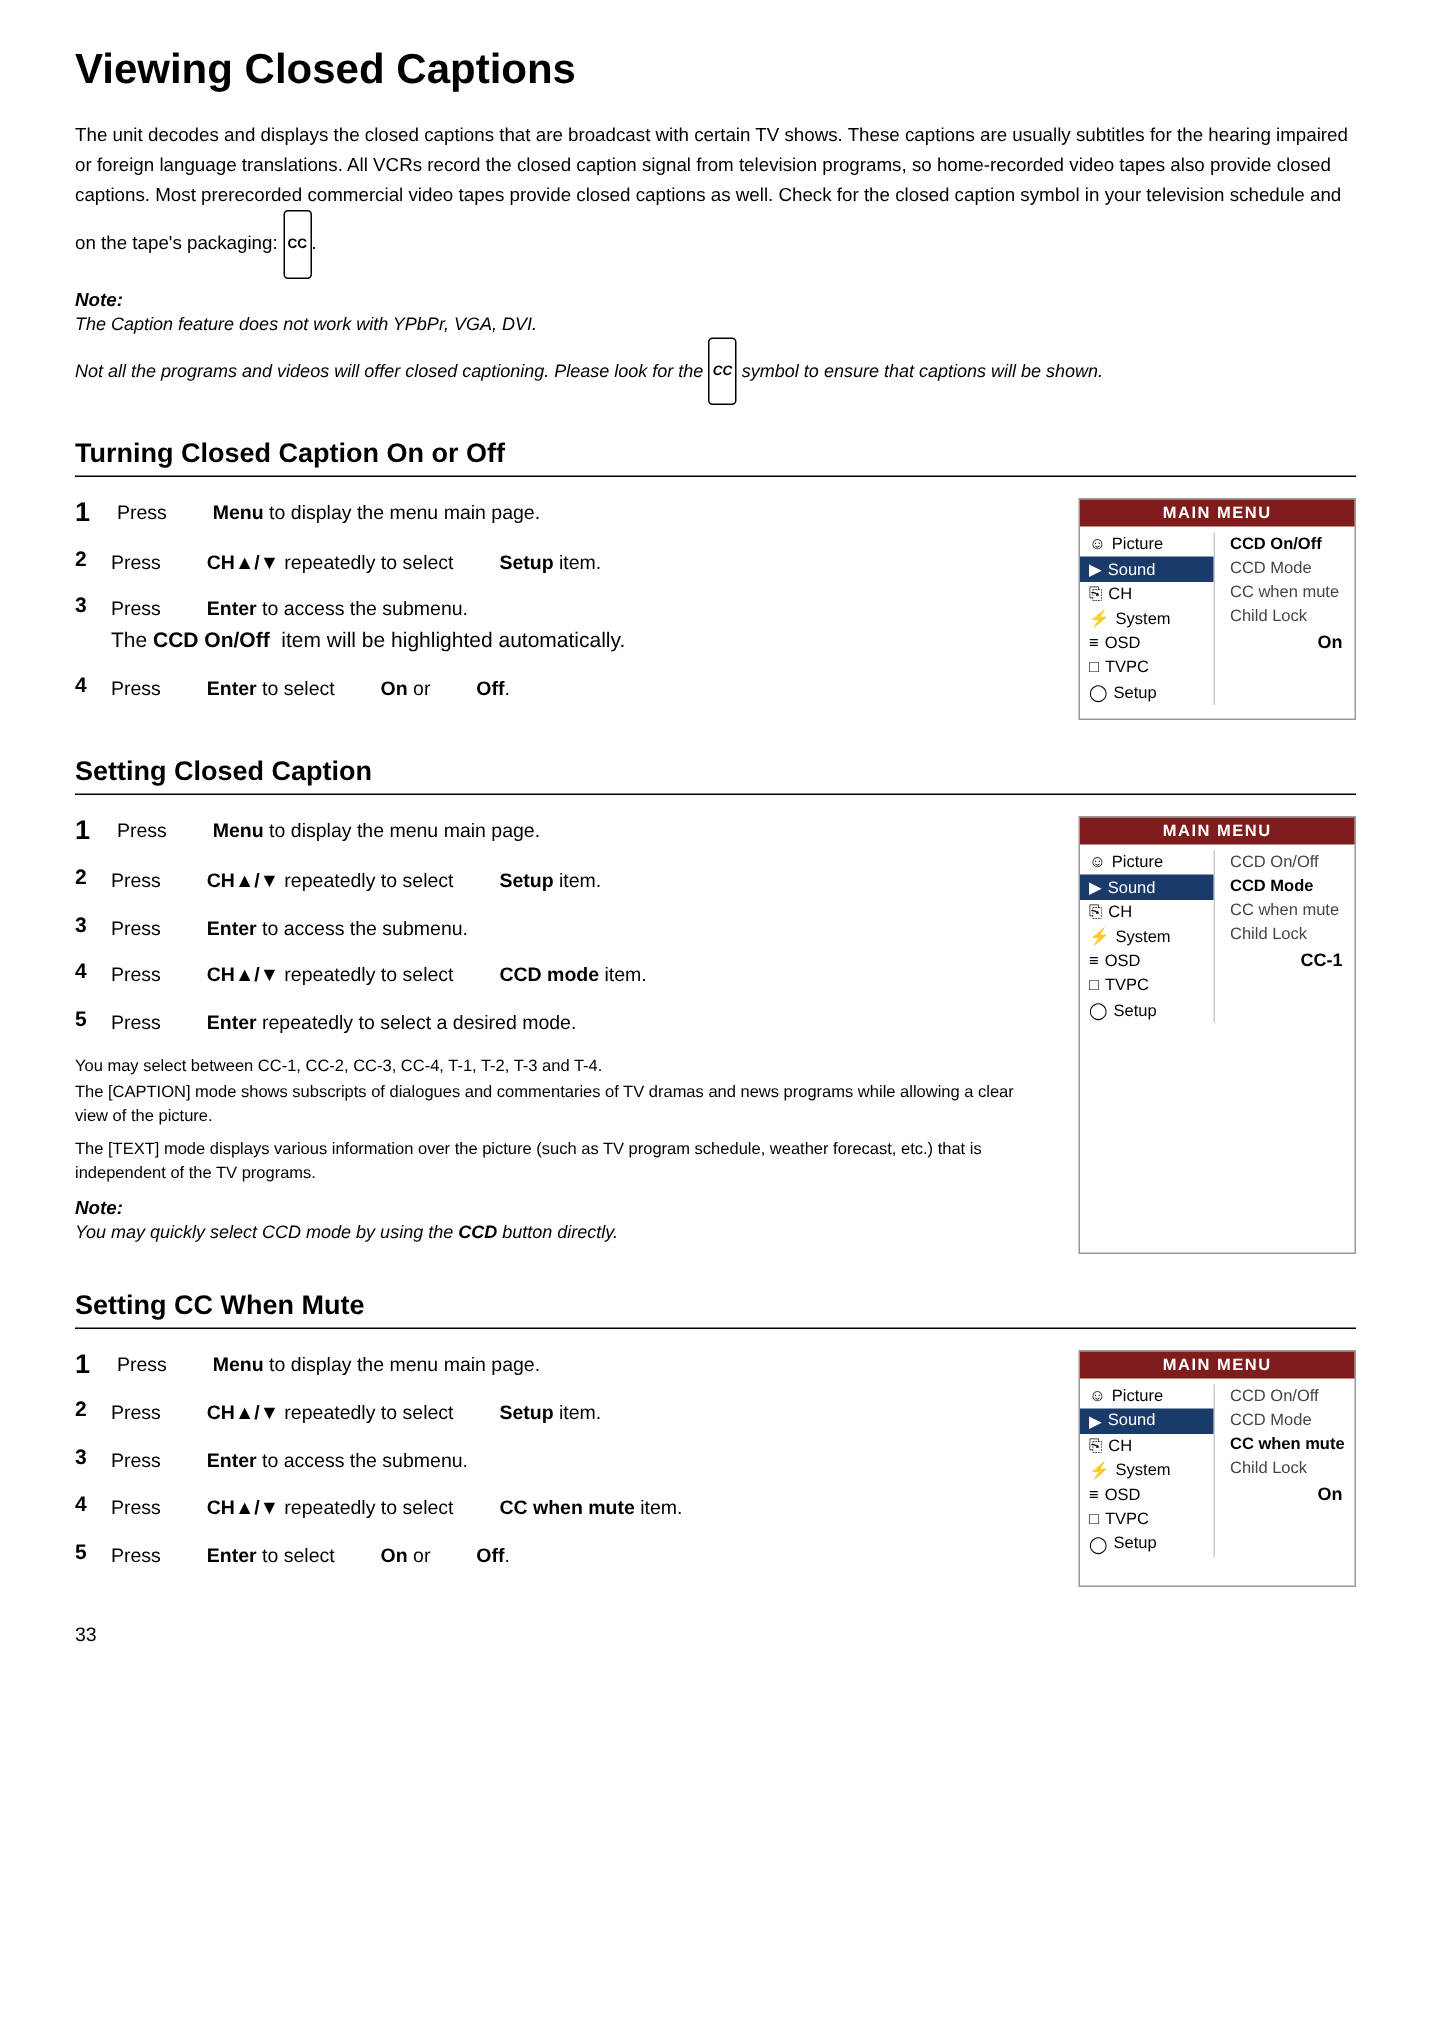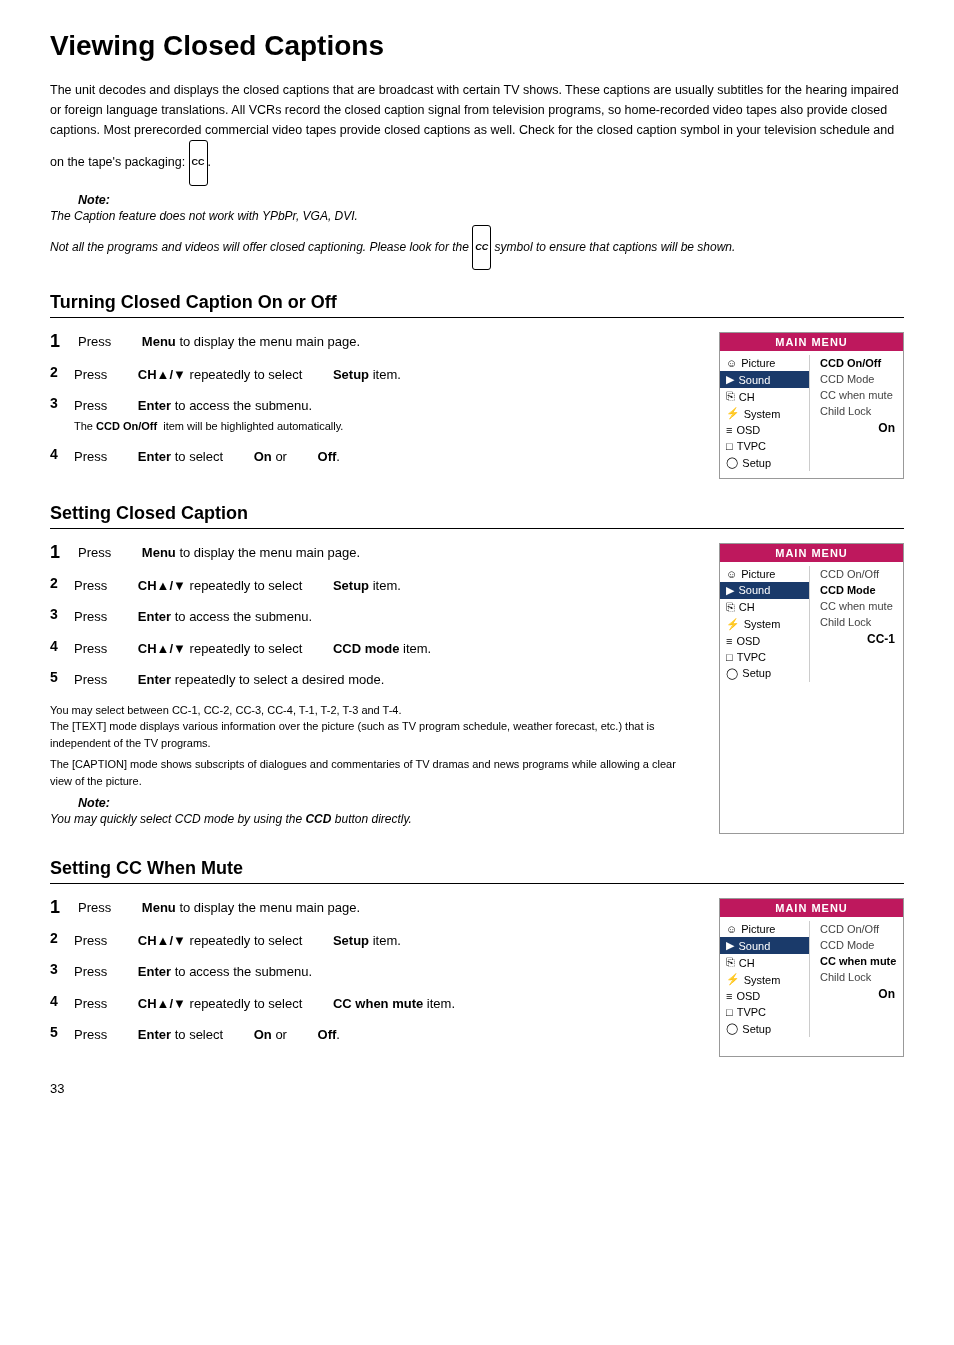--- a/index.html
+++ b/index.html
@@ -20,21 +20,20 @@
     }
     .intro-text {
       font-size: 12.5px;
       line-height: 1.6;
       margin-bottom: 6px;
     }
     .note-label {
       font-weight: bold;
       font-style: italic;
       font-size: 12.5px;
-      margin-left: 28px;
     }
     .note-text {
       font-style: italic;
       font-size: 12px;
       line-height: 1.5;
       margin-bottom: 20px;
       text-align: right;
     }
     .section-title {
       font-size: 18px;
@@ -72,32 +71,32 @@
     }
     .step-text {
       flex: 1;
       font-size: 13px;
     }
     .step-text b {
       font-weight: bold;
       padding-left: 27px;
     }
     .step-subtext {
-      font-size: 11px;
+      font-size: 14px;
       margin-left: 0;
       margin-top: 0;
     }
     .menu-panel {
       width: 185px;
       min-width: 185px;
       border: 1px solid #999;
       font-size: 11.5px;
     }
     .menu-header {
-      background: #be185d;
+      background: #7f1d1d;
       color: #fff;
       text-align: center;
       padding: 3px 6px;
       font-weight: bold;
       font-size: 11px;
       letter-spacing: 1px;
     }
     .menu-body {
       display: flex;
       padding: 4px 0;
@@ -275,22 +274,22 @@
     <div class="step">
       <span class="step-num small">4</span>
       <span class="step-text">Press <b>CH▲/▼</b> repeatedly to select <b>CCD mode</b> item.</span>
     </div>
     <div class="step">
       <span class="step-num small">5</span>
       <span class="step-text">Press <b>Enter</b> repeatedly to select a desired mode.</span>
     </div>
 
     <div class="step-indent">You may select between CC-1, CC-2, CC-3, CC-4, T-1, T-2, T-3 and  T-4.</div>
+    <div class="step-indent body-text-para">The [CAPTION] mode shows subscripts of dialogues and commentaries of TV dramas and news programs while allowing a clear view of the picture.</div>
     <div class="step-indent body-text-para">The [TEXT] mode displays various information over the picture (such as TV program schedule, weather forecast, etc.) that is independent of the TV programs.</div>
-    <div class="step-indent body-text-para">The [CAPTION] mode shows subscripts of dialogues and commentaries of TV dramas and news programs while allowing a clear view of the picture.</div>
     <div class="note-block" style="margin-left:0;">
       <span class="note-label">Note:</span><br>
       <span class="note-text"><em>You may quickly select CCD mode by using the <b>CCD</b> button directly.</em></span>
     </div>
   </div>
 
   <div class="menu-panel">
     <div class="menu-header">MAIN MENU</div>
     <div class="menu-body">
       <div class="menu-left">

